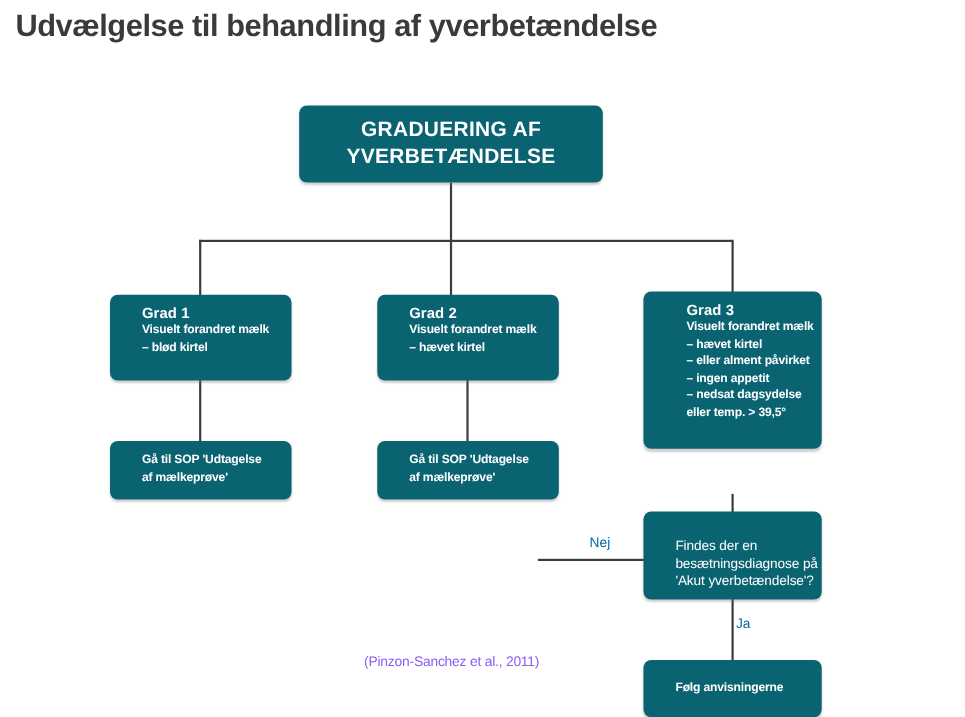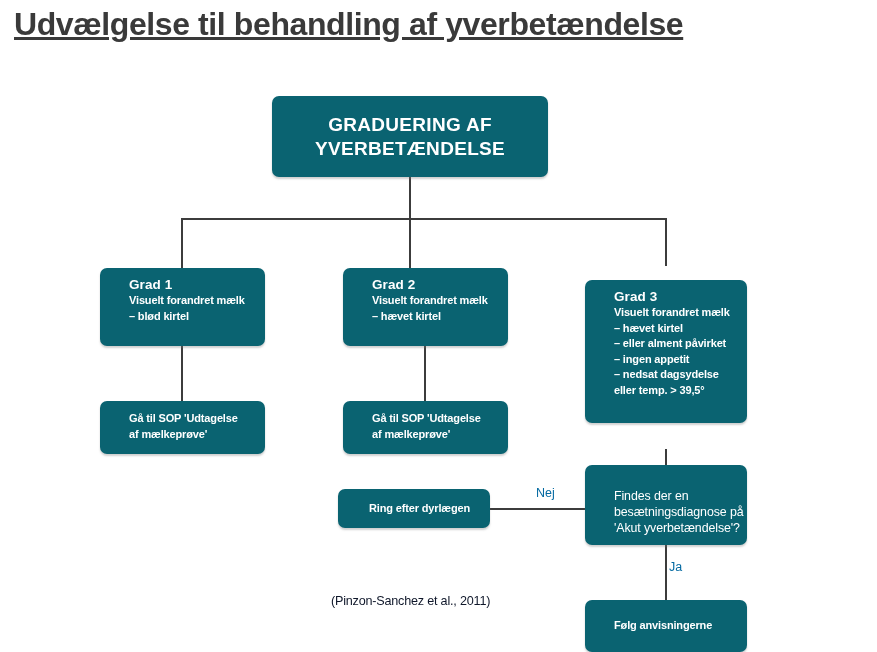--- a/index.html
+++ b/index.html
@@ -20,26 +20,25 @@
     height: 652px;
     background: #ffffff;
   }
   #page-title {
     position: absolute;
     left: 14px;
     top: 4px;
     width: 860px;
     font-family: "Liberation Sans", sans-serif;
     font-weight: bold;
-    font-size: 32px;
+    font-size: 28px;
     line-height: 40px;
     letter-spacing: -0.4px;
     color: #3a3a3a;
     white-space: nowrap;
-    text-decoration: underline;
   }
 
   
   .line {
     position: absolute;
     background: #3c3c3c;
   }
   .line.v { width: 1.6px; }
   .line.h { height: 1.6px; }
 
@@ -79,38 +78,38 @@
     line-height: 16.2px;
     letter-spacing: -0.1px;
     white-space: nowrap;
   }
 
   
   #box-header {
     left: 272px;
     top: 96px;
     width: 276px;
-    height: 81px;
+    height: 70px;
     display: flex;
     align-items: center;
     justify-content: center;
   }
   #box-header .hdr-txt {
     text-align: center;
     font-family: "Liberation Sans", sans-serif;
     font-weight: bold;
     font-size: 19px;
     line-height: 24px;
     letter-spacing: 0.3px;
   }
 
   
   #box-grad1 { left: 100px; top: 268px; width: 165px; height: 78px; }
   #box-grad2 { left: 343px; top: 268px; width: 165px; height: 78px; }
-  #box-grad3 { left: 585px; top: 280px; width: 162px; height: 143px; }
+  #box-grad3 { left: 585px; top: 265px; width: 162px; height: 143px; padding-left: 10px; }
 
   
   #box-sop1 { left: 100px; top: 401px; width: 165px; height: 53px; }
   #box-sop2 { left: 343px; top: 401px; width: 165px; height: 53px; }
   #box-sop1 .box-inner, #box-sop2 .box-inner { padding-top: 10px; }
 
   
   #box-vet {
     left: 338px; top: 489px; width: 152px; height: 39px;
     display: flex; align-items: center;
@@ -141,21 +140,21 @@
   #label-ja  { left: 669px; top: 560px; }
 
   #citation {
     position: absolute;
     left: 331px;
     top: 594px;
     font-family: "Liberation Sans", sans-serif;
     font-weight: normal;
     font-size: 12.6px;
     letter-spacing: -0.2px;
-    color: #0f172a;
+    color: #8b5cf6;
     white-space: nowrap;
   }
 </style>
 </head>
 <body>
 
 <div id="page">
 
   <div id="page-title">Udvælgelse til behandling af yverbetændelse</div>
 
@@ -221,25 +220,20 @@
     </div>
   </div>
 
   <div class="box" id="box-sop2">
     <div class="box-inner">
       <div class="ln">Gå til SOP 'Udtagelse</div>
       <div class="ln">af mælkeprøve'</div>
     </div>
   </div>
 
-  <div class="box" id="box-vet">
-    <div class="box-inner">
-      <div class="ln">Ring efter dyrlægen</div>
-    </div>
-  </div>
 
   <div class="box" id="box-decision">
     <div class="box-inner">
       <div class="ln-reg">Findes der en</div>
       <div class="ln-reg">besætningsdiagnose på</div>
       <div class="ln-reg">'Akut yverbetændelse'?</div>
     </div>
   </div>
 
   <div class="box" id="box-follow">

